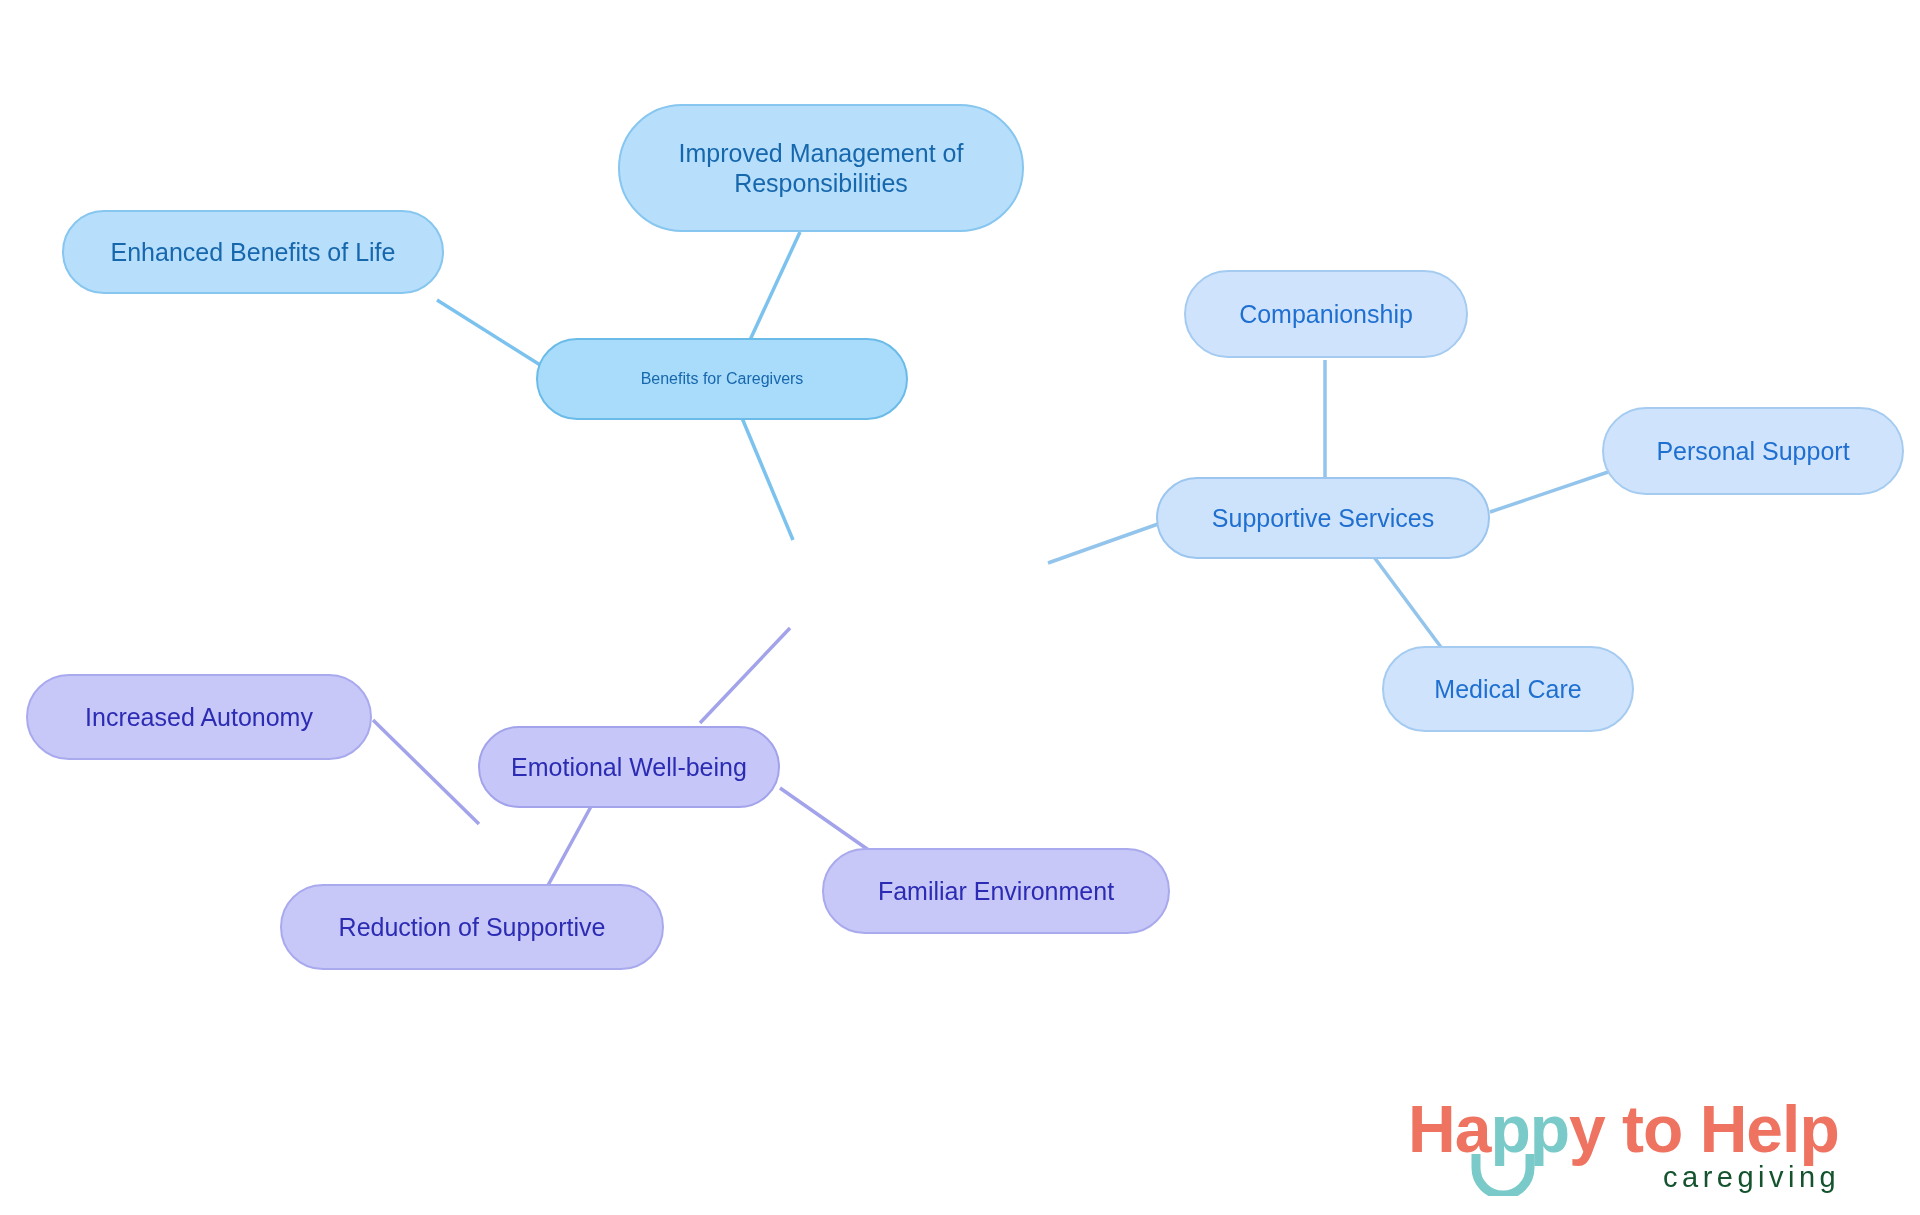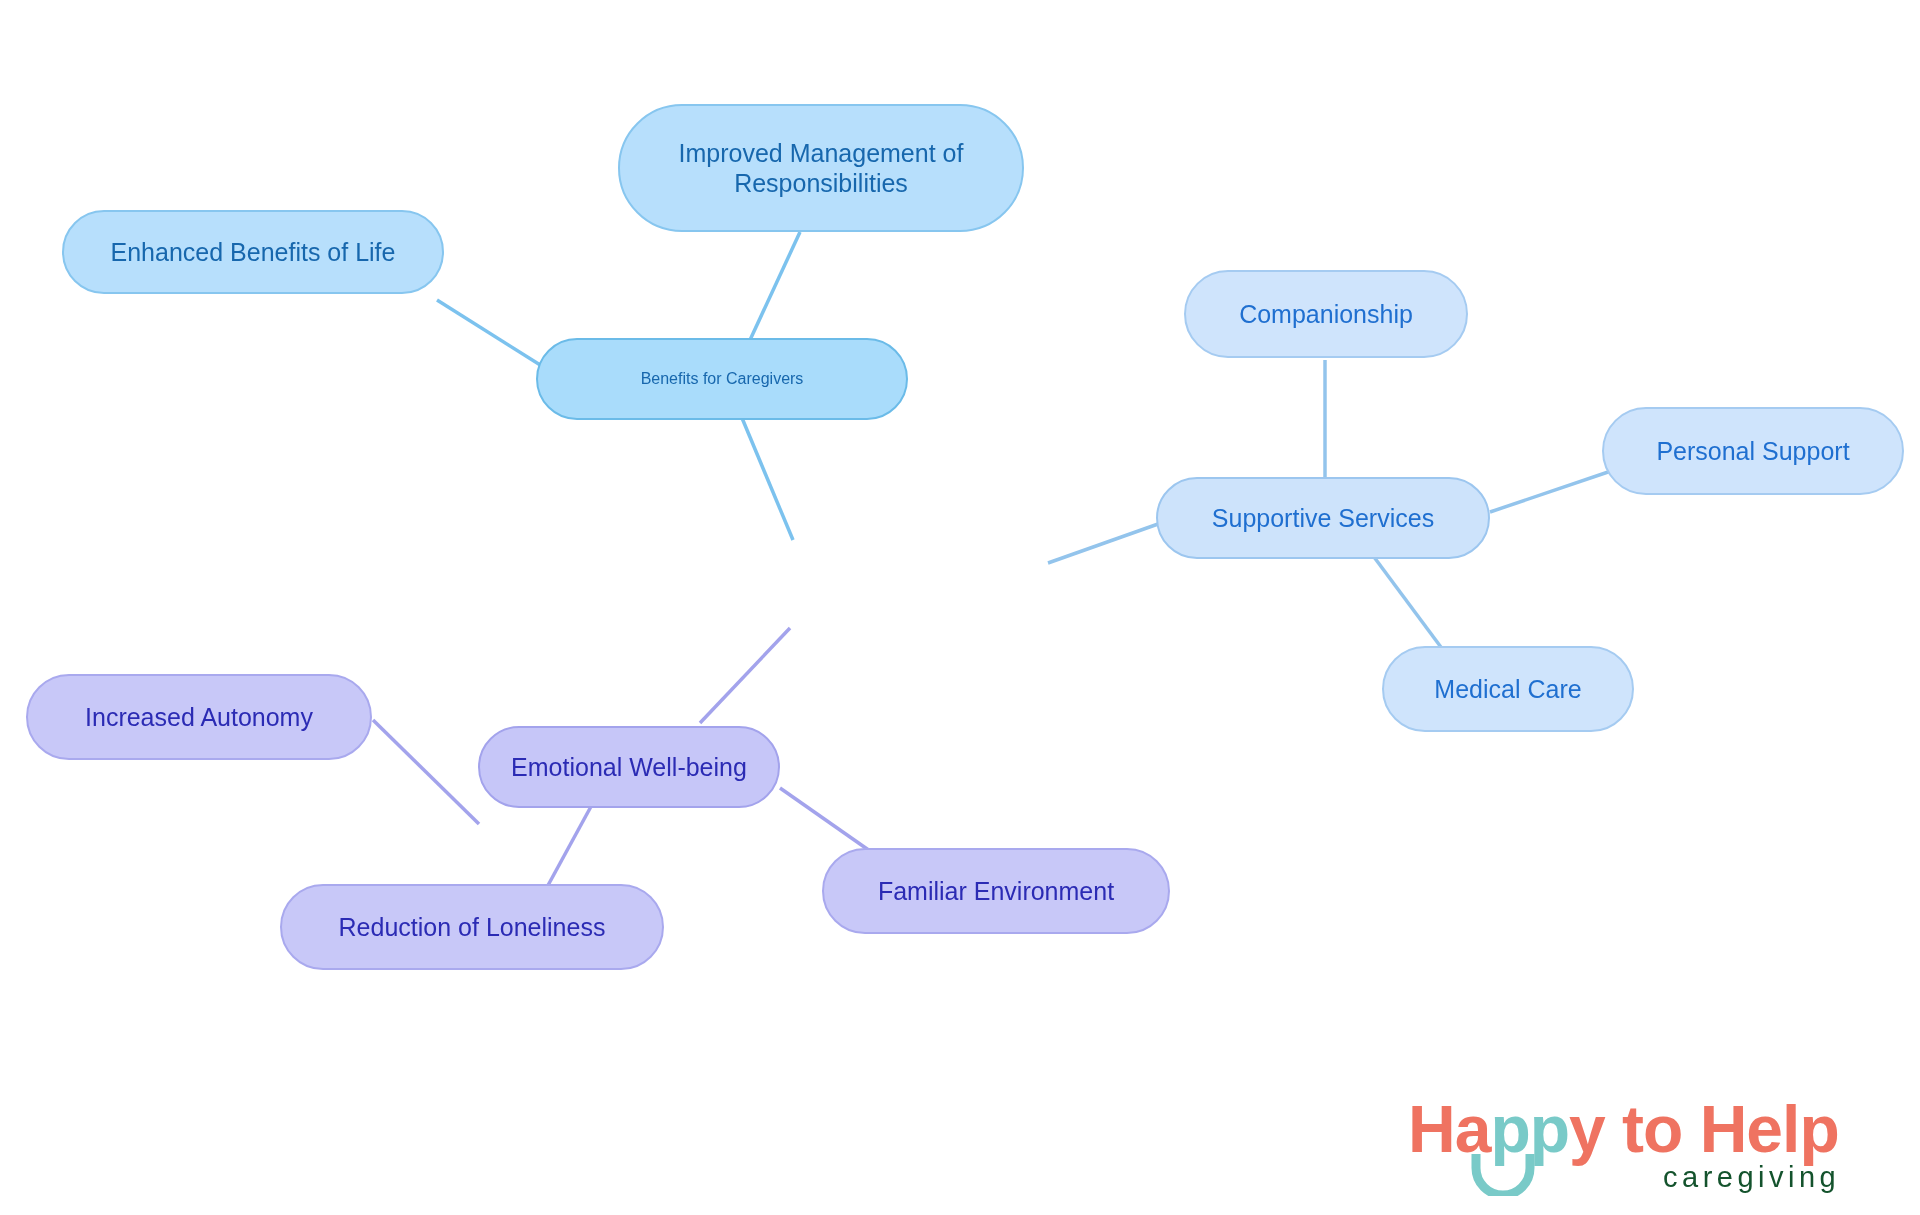--- a/index.html
+++ b/index.html
@@ -188,21 +188,21 @@
 
   <div class="node branch-purple" style="left:478px; top:712px; width:302px; height:82px;margin-top:14px;">
     <span>Emotional Well-being</span>
   </div>
 
   <div class="node leaf-purple" style="left:26px; top:674px; width:346px; height:86px;">
     <span>Increased Autonomy</span>
   </div>
 
   <div class="node leaf-purple" style="left:280px; top:884px; width:384px; height:86px;">
-    <span>Reduction of Loneliness</span>
+    <span>Reduction of Supportive</span>
   </div>
 
   <div class="node leaf-purple" style="left:822px; top:848px; width:348px; height:86px;">
     <span>Familiar Environment</span>
   </div>
 
   <div id="logo">
     <div class="logo-word">
       <span style="color:#ef7361;">Ha</span><span style="color:#79cac8;">pp</span><span style="color:#ef7361;">y</span><span style="color:#ef7361;"> to Help</span>
     </div>

